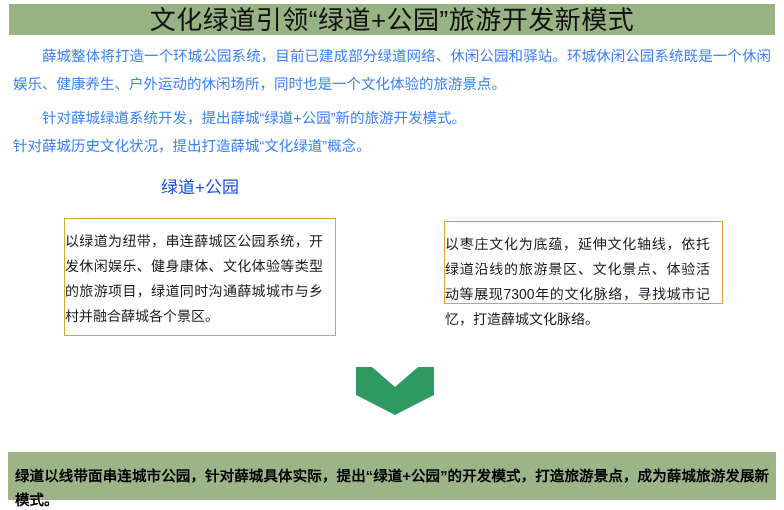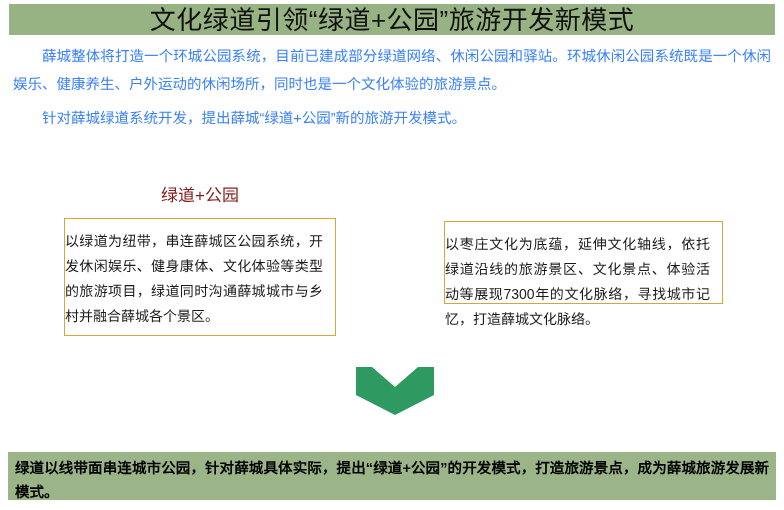--- a/index.html
+++ b/index.html
@@ -59,24 +59,24 @@
     text-align: justify;
     text-justify: inter-ideograph;
   }
   .para-1 { top: 42px; text-indent: 2em; }
   .para-2 { top: 104px; text-indent: 2em; }
   .para-3 { top: 132px; text-indent: 0; }
 
   
   .col-heading {
     position: absolute;
-    top: 184px;
+    top: 176px;
     font-size: 17px;
     line-height: 24px;
-    color: #7f1d1d;
+    color: #1d4ed8;
     text-align: center;
     white-space: nowrap;
   }
   .col-heading.left  { left: 64px;  width: 272px; }
   .col-heading.right { left: 444px; width: 279px; }
 
   
   .content-box {
     position: absolute;
     box-sizing: border-box;
@@ -117,21 +117,21 @@
 
   
   .bottom-bar {
     position: absolute;
     left: 8px;
     top: 452px;
     width: 768px;
     height: 48px;
     background: #9bb488;
     box-sizing: border-box;
-    padding: 4px 7px 0 7px;
+    padding: 12px 7px 0 7px;
   }
   .bottom-bar .bottom-text {
     font-size: 14.5px;
     line-height: 24px;
     font-weight: bold;
     color: #000000;
     text-align: justify;
     text-justify: inter-ideograph;
     display: block;
   }
@@ -142,20 +142,21 @@
 <div class="slide">
 
   <div class="title-bar" style="background: rgb(151, 178, 131);">
     <span class="title-text">文化绿道引领“绿道+公园”旅游开发新模式</span>
   </div>
 
   <div class="para para-1">薛城整体将打造一个环城公园系统，目前已建成部分绿道网络、休闲公园和驿站。环城休闲公园系统既是一个休闲娱乐、健康养生、户外运动的休闲场所，同时也是一个文化体验的旅游景点。</div>
 
   <div class="para para-2">针对薛城绿道系统开发，提出薛城“绿道+公园”新的旅游开发模式。</div>
 
+  <div class="para para-3">针对薛城历史文化状况，提出打造薛城“文化绿道”概念。</div>
 
   <div class="col-heading left">绿道+公园</div>
 
 
   <div class="content-box left" style="border-color: rgb(216, 165, 58);">
     <p>以绿道为纽带，串连薛城区公园系统，开发休闲娱乐、健身康体、文化体验等类型的旅游项目，绿道同时沟通薛城城市与乡村并融合薛城各个景区。</p>
   </div>
 
   <div class="content-box right" style="border-color: rgb(216, 165, 58);">
     <p>以枣庄文化为底蕴，延伸文化轴线，依托绿道沿线的旅游景区、文化景点、体验活动等展现7300年的文化脉络，寻找城市记忆，打造薛城文化脉络。</p>

